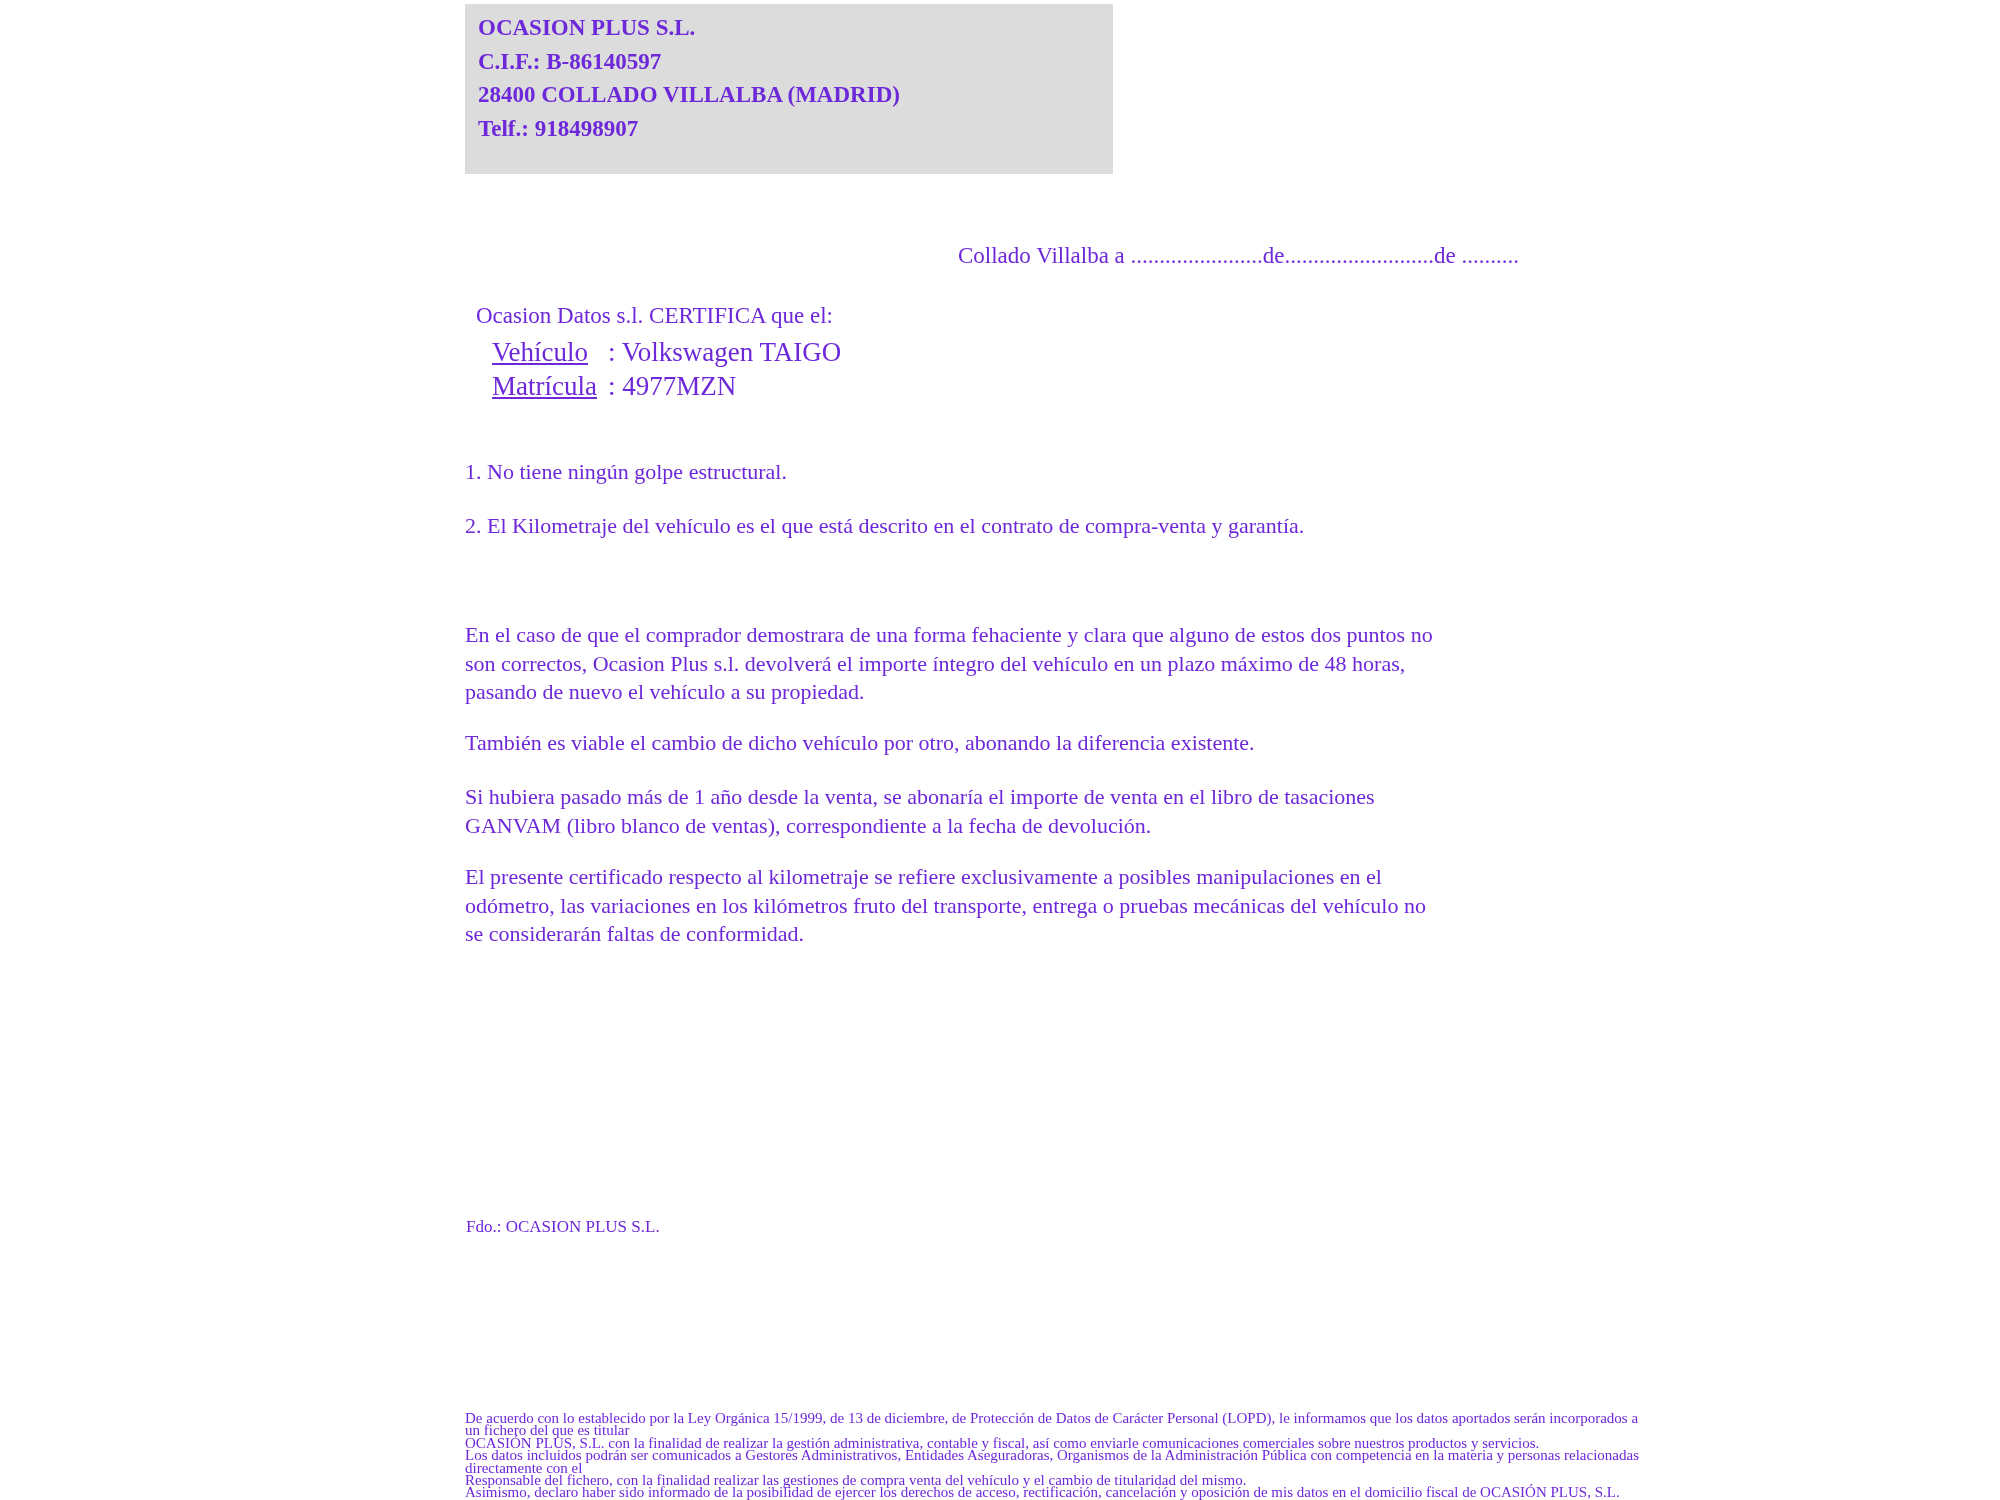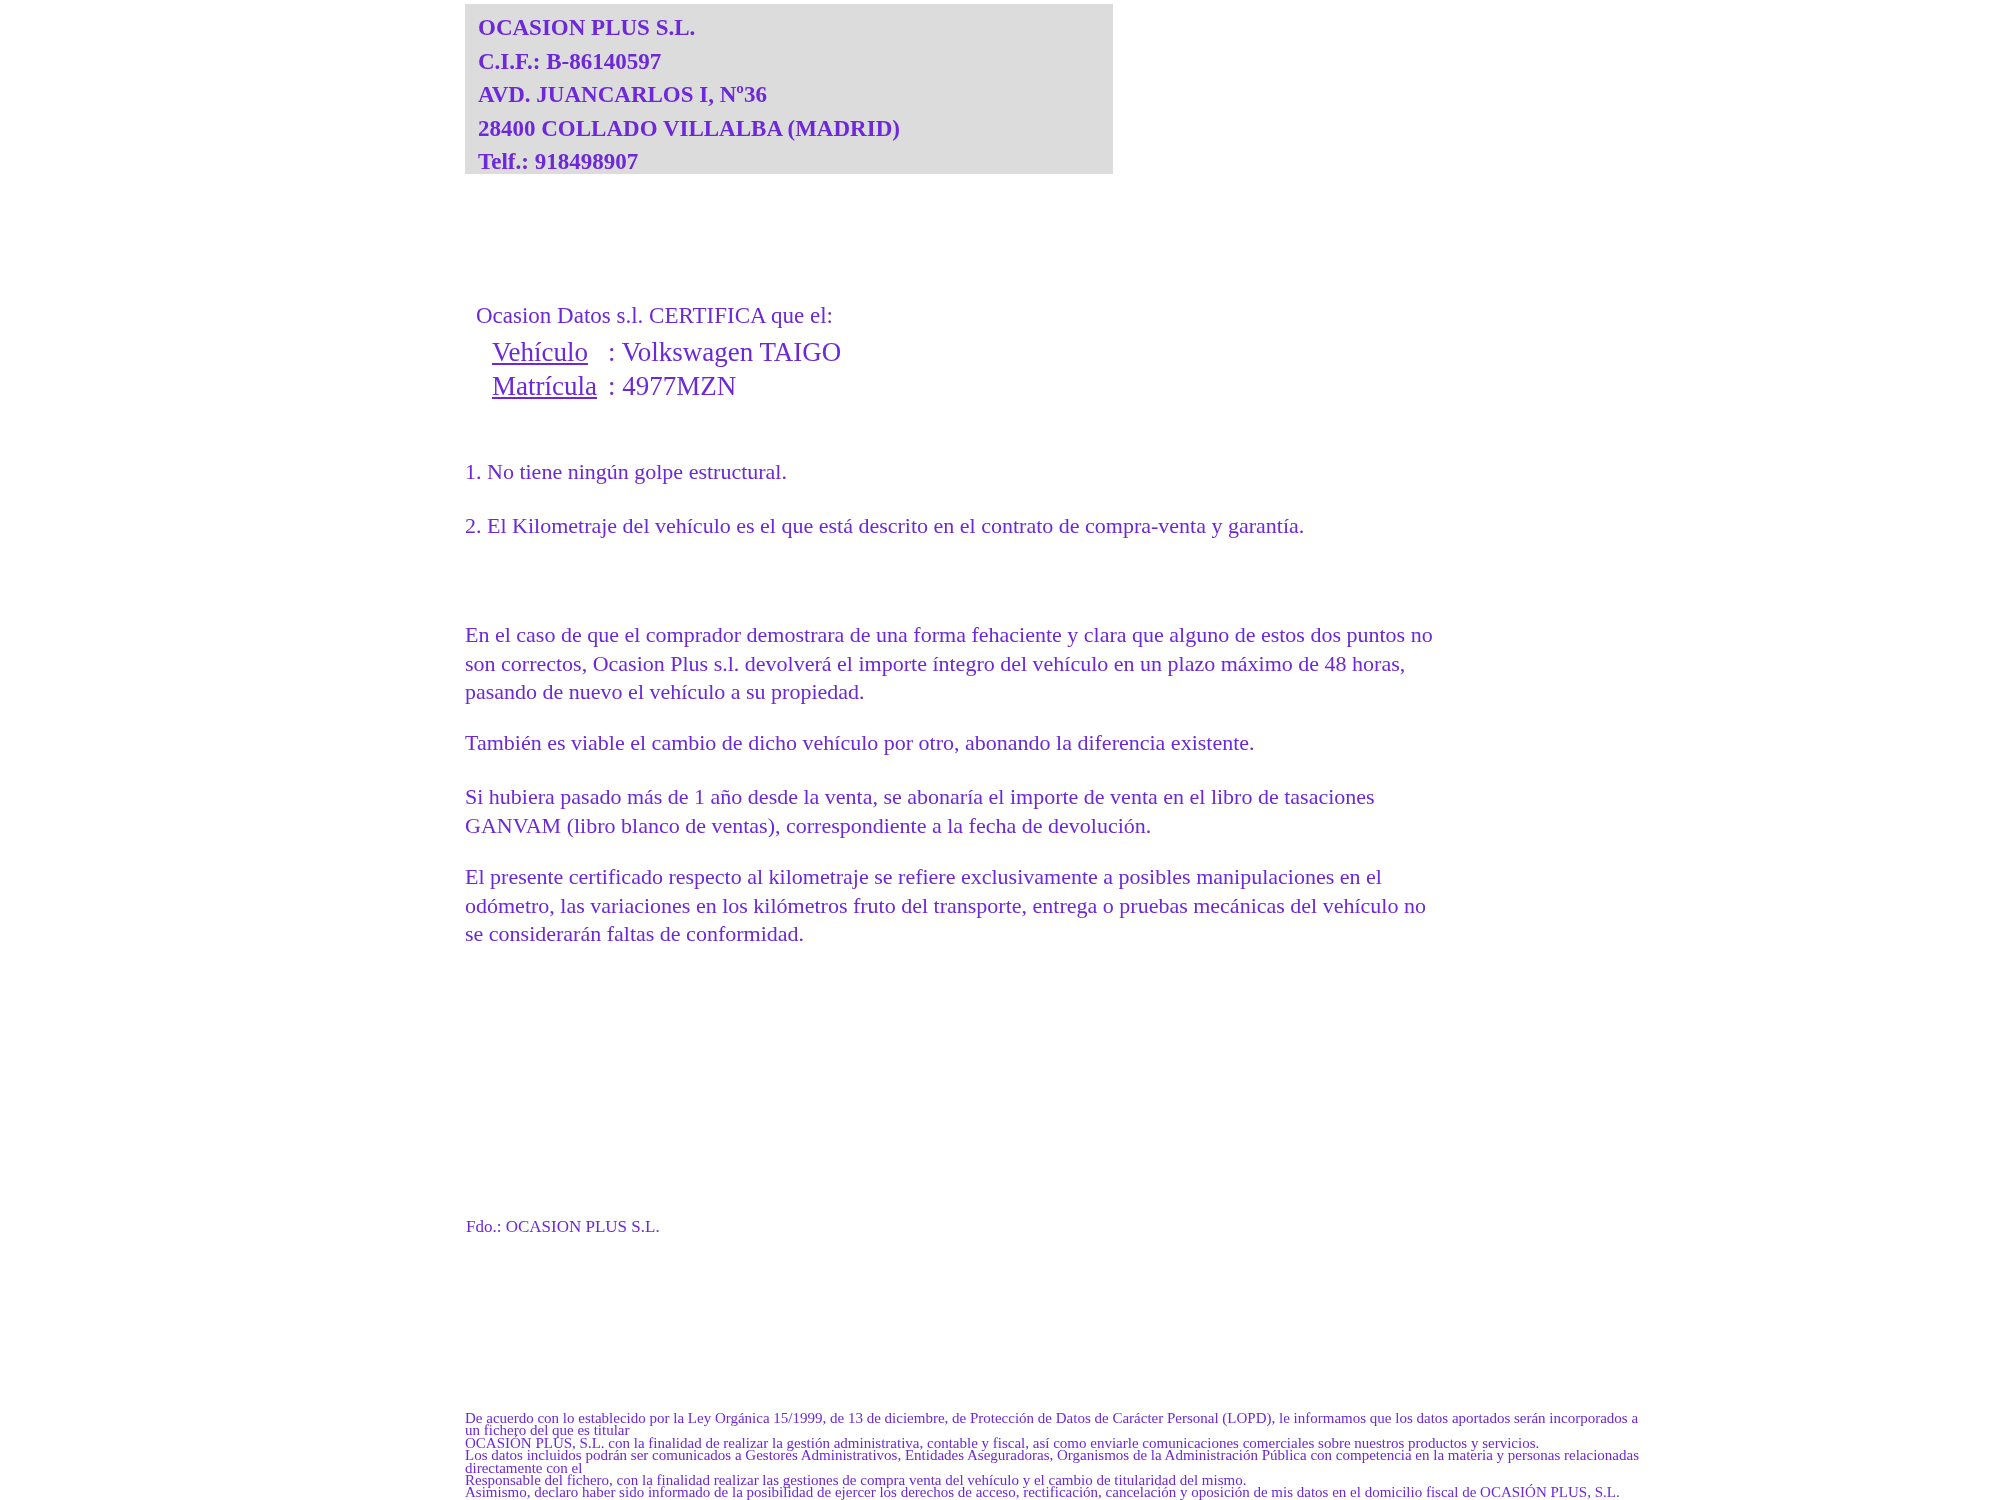--- a/index.html
+++ b/index.html
@@ -80,25 +80,25 @@
   }
 </style>
 </head>
 <body>
 
 <div class="page">
 
   <div class="abs letterhead">
     <div>OCASION PLUS S.L.</div>
     <div>C.I.F.: B-86140597</div>
-    <div>AVD. JUANCARLOS I, Nº36</div>
     <div>28400 COLLADO VILLALBA (MADRID)</div>
     <div>Telf.: 918498907</div>
   </div>
 
+  <div class="abs dateline">Collado Villalba a .......................de..........................de ..........</div>
 
   <div class="abs certify-intro">Ocasion Datos s.l. CERTIFICA que el:</div>
 
   <div class="abs cert-row" style="top:337px">
     <span class="cert-label">Vehículo</span><span>: Volkswagen TAIGO</span>
   </div>
 
   <div class="abs cert-row" style="top:371px">
     <span class="cert-label">Matrícula</span><span>: 4977MZN</span>
   </div>

